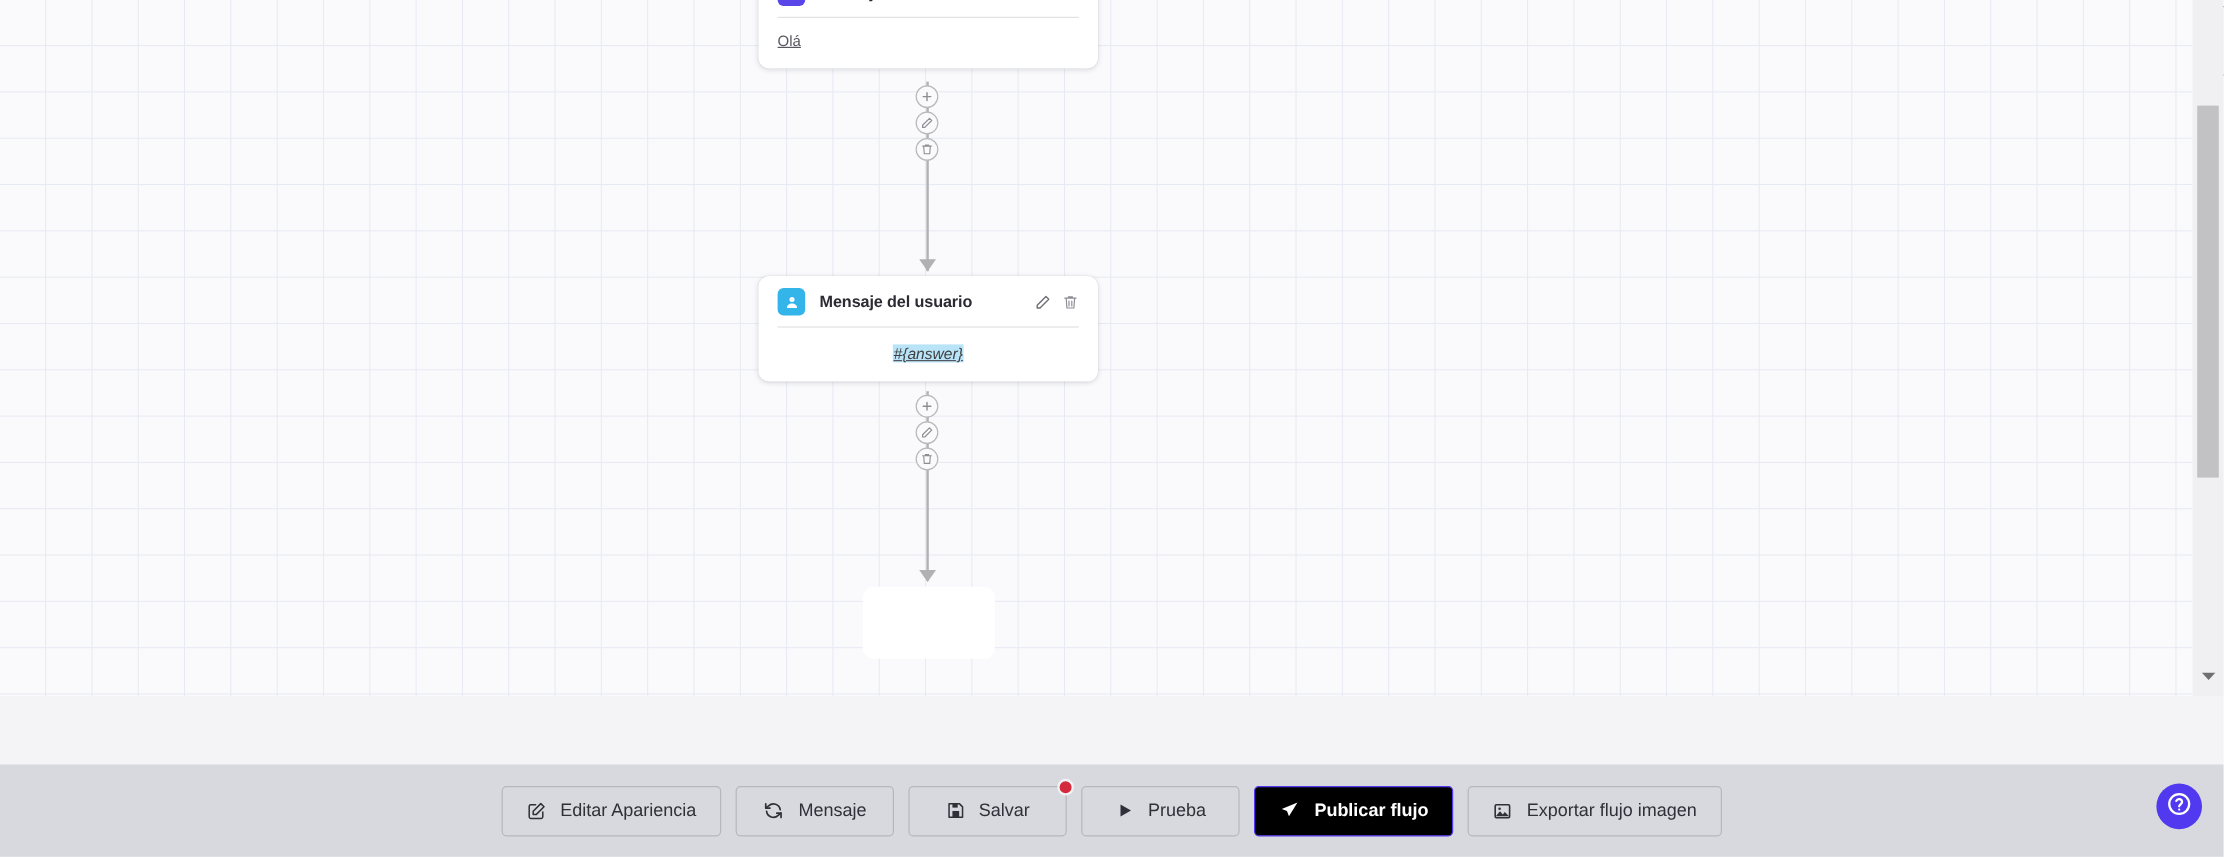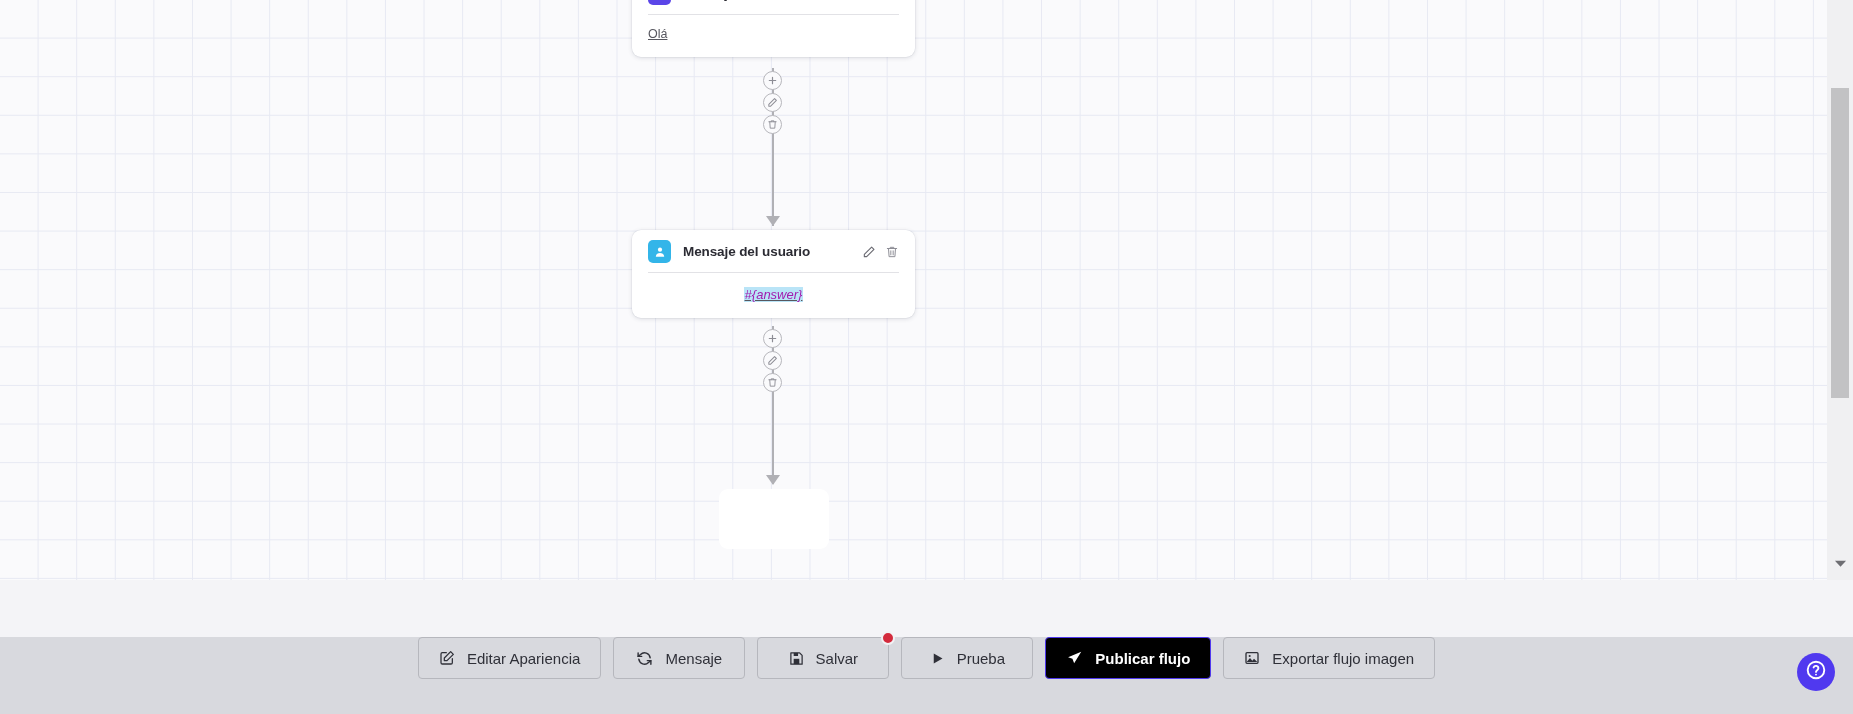--- a/index.html
+++ b/index.html
@@ -67,21 +67,21 @@
   .node-body {
     padding: 12px 16px 16px 16px;
     font-size: 12.5px;
     color: #57575f;
     min-height: 24px;
     text-decoration: underline;
   }
   .node-body.center { text-align: center; padding-top: 14px; }
   .var-token {
     background: #b9e4f7;
-    color: #a21caf;
+    color: #404040;
     font-style: italic;
     font-size: 13px;
     padding: 0 1px;
   }
 
   
   .conn-line {
     position: absolute;
     width: 2px;
     background: #b0b0b5;
@@ -150,20 +150,21 @@
     left: 0; top: 580px;
     width: 1853px; height: 57px;
     background: #f4f4f7;
   }
   .toolbar {
     position: absolute;
     left: 0; top: 637px;
     width: 1853px; height: 77px;
     background: #d8d9de;
     display: flex;
+    align-items: center;
     justify-content: center;
     gap: 12px;
   }
   .tb-btn {
     position: relative;
     height: 42px;
     min-width: 132px;
     padding: 0 20px;
     border: 1px solid #b6b7bd;
     border-radius: 4px;

